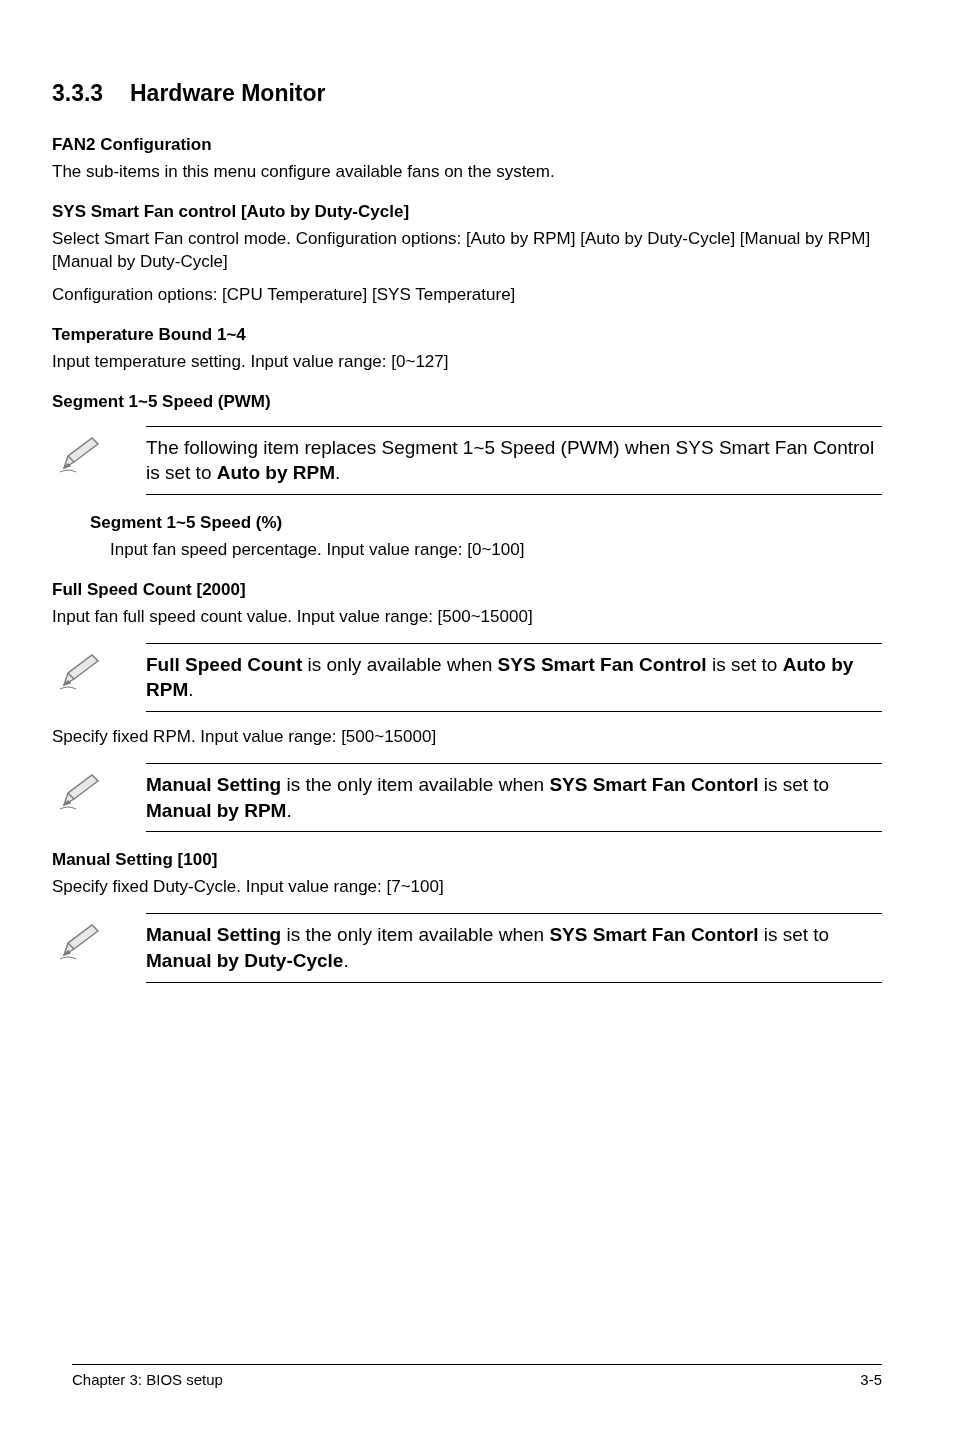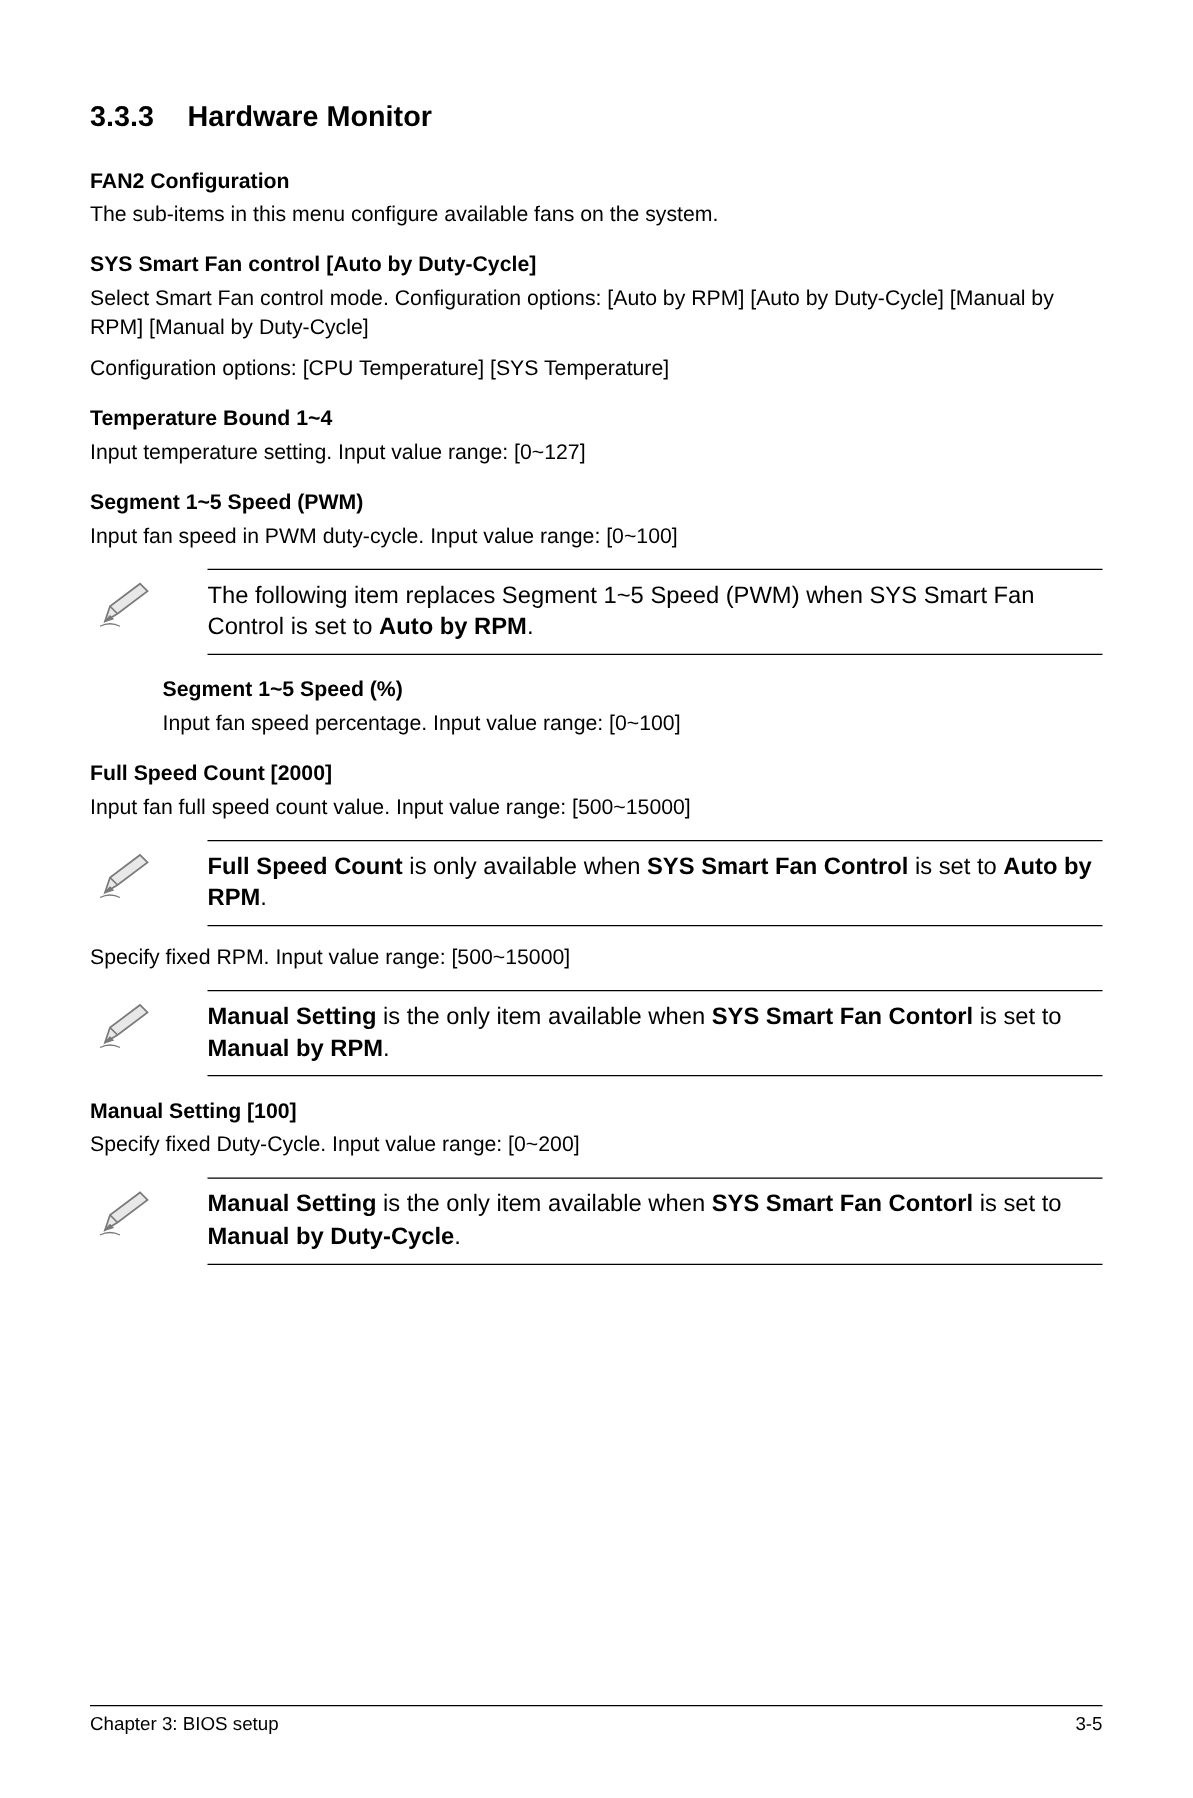--- a/index.html
+++ b/index.html
@@ -4,42 +4,42 @@
 <style>
   html, body {
     margin: 0;
     padding: 0;
     background: #ffffff;
     font-family: Arial, Helvetica, sans-serif;
     color: #000000;
     width: 954px;
   }
   .page {
-    padding: 80px 72px 60px 72px;
+    padding: 80px 72px 60px 52px;
     box-sizing: border-box;
     min-height: 1438px;
     position: relative;
   }
   h2.section-number {
     font-size: 23px;
     font-weight: bold;
     margin: 0 0 28px 0;
     display: flex;
   }
   h2.section-number .num {
     display: inline-block;
     width: 78px;
   }
   .bold-heading {
     font-size: 17px;
     font-weight: bold;
     margin: 18px 0 6px 0;
   }
   .bold-heading.indented {
-    margin-left: 58px;
+    margin-left: 38px;
   }
   .body-text {
     font-size: 17px;
     line-height: 1.35;
     margin: 0 0 10px 0;
   }
   .body-text.indented {
     margin-left: 58px;
   }
   .note-block {
@@ -92,21 +92,20 @@
 
   <div class="bold-heading">SYS Smart Fan control [Auto by Duty-Cycle]</div>
   <p class="body-text">Select Smart Fan control mode. Configuration options: [Auto by RPM] [Auto by Duty-Cycle] [Manual by RPM] [Manual by Duty-Cycle]</p>
 
   <p class="body-text">Configuration options: [CPU Temperature] [SYS Temperature]</p>
 
   <div class="bold-heading">Temperature Bound 1~4</div>
   <p class="body-text">Input temperature setting. Input value range: [0~127]</p>
 
   <div class="bold-heading">Segment 1~5 Speed (PWM)</div>
-  <p class="body-text">Input fan speed in PWM duty-cycle. Input value range: [0~100]</p>
 
   <div class="note-block">
     <div class="note-icon">
       <svg width="48" height="40" viewBox="0 0 48 40">
         <g stroke="#7a7a7a" stroke-width="1.4" fill="none">
           <path d="M6 34 L10 22 L34 4 L40 10 L16 28 Z" fill="#e8e8e8"></path>
           <path d="M10 22 L16 28"></path>
           <path d="M6 34 L10 30 L12 32 Z" fill="#7a7a7a"></path>
           <path d="M2 38 Q 10 34 18 38" stroke-width="1"></path>
         </g>
@@ -151,21 +150,21 @@
           <path d="M2 38 Q 10 34 18 38" stroke-width="1"></path>
         </g>
       </svg>
     </div>
     <div class="note-content">
       <strong>Manual Setting</strong><span> is the only item available when </span><strong>SYS Smart Fan Contorl</strong><span> is set to </span><strong>Manual by RPM</strong><span>.</span>
     </div>
   </div>
 
   <div class="bold-heading">Manual Setting [100]</div>
-  <p class="body-text">Specify fixed Duty-Cycle. Input value range: [0~200]</p>
+  <p class="body-text">Specify fixed Duty-Cycle. Input value range: [7~100]</p>
 
   <div class="note-block">
     <div class="note-icon">
       <svg width="48" height="40" viewBox="0 0 48 40">
         <g stroke="#7a7a7a" stroke-width="1.4" fill="none">
           <path d="M6 34 L10 22 L34 4 L40 10 L16 28 Z" fill="#e8e8e8"></path>
           <path d="M10 22 L16 28"></path>
           <path d="M6 34 L10 30 L12 32 Z" fill="#7a7a7a"></path>
           <path d="M2 38 Q 10 34 18 38" stroke-width="1"></path>
         </g>

